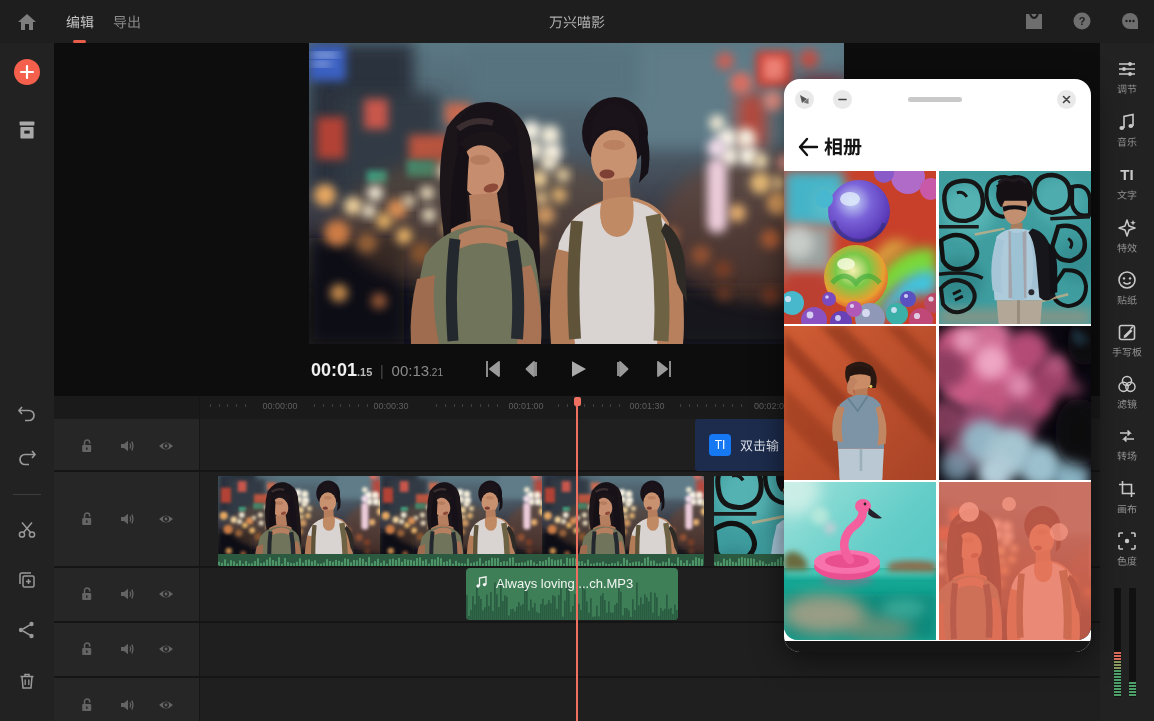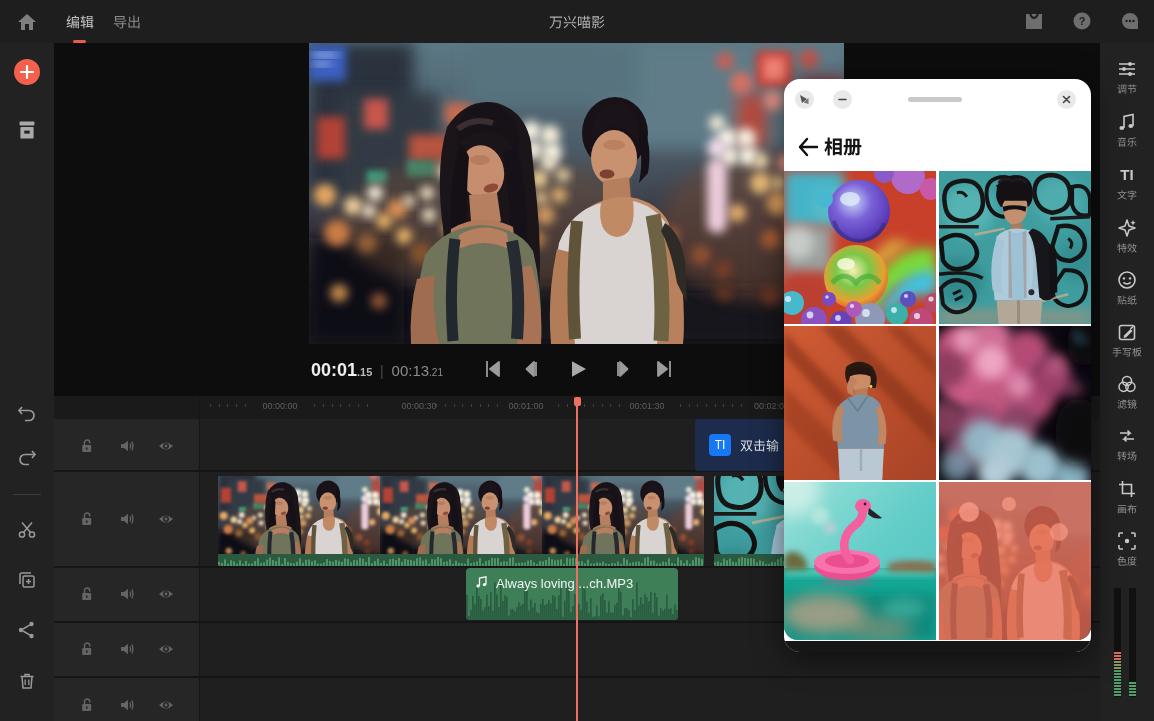--- a/index.html
+++ b/index.html
@@ -310,21 +310,21 @@
 
 <div id="tl" class="abs"></div>
 <div id="tl-ruler" class="abs"></div>
 <div id="tl-head" class="abs"></div>
 <div id="tl-vline" class="abs"></div>
 <div class="rowsep abs" style="top:470px"></div>
 <div class="rowsep abs" style="top:566px"></div>
 <div class="rowsep abs" style="top:621px"></div>
 <div class="rowsep abs" style="top:676px"></div>
 <div class="abs rlbl" style="left:256px;top:401px;width:48px;text-align:center;">00:00:00</div>
-<div class="abs rlbl" style="left:395px;top:401px;width:48px;text-align:center;">00:00:30</div>
+<div class="abs rlbl" style="left:367px;top:401px;width:48px;text-align:center;">00:00:30</div>
 <div class="abs rlbl" style="left:502px;top:401px;width:48px;text-align:center;">00:01:00</div>
 <div class="abs rlbl" style="left:623px;top:401px;width:48px;text-align:center;">00:01:30</div>
 <div class="abs rlbl" style="left:745px;top:401px;width:48px;text-align:center;">00:02:0</div>
 <div class="abs" style="left:210px;top:404px;width:1px;height:3px;background:#3e3e3e;"></div>
 <div class="abs" style="left:219px;top:404px;width:1px;height:3px;background:#3e3e3e;"></div>
 <div class="abs" style="left:227px;top:404px;width:1px;height:3px;background:#3e3e3e;"></div>
 <div class="abs" style="left:236px;top:404px;width:1px;height:3px;background:#3e3e3e;"></div>
 <div class="abs" style="left:245px;top:404px;width:1px;height:3px;background:#3e3e3e;"></div>
 <div class="abs" style="left:314px;top:404px;width:1px;height:3px;background:#3e3e3e;"></div>
 <div class="abs" style="left:323px;top:404px;width:1px;height:3px;background:#3e3e3e;"></div>

